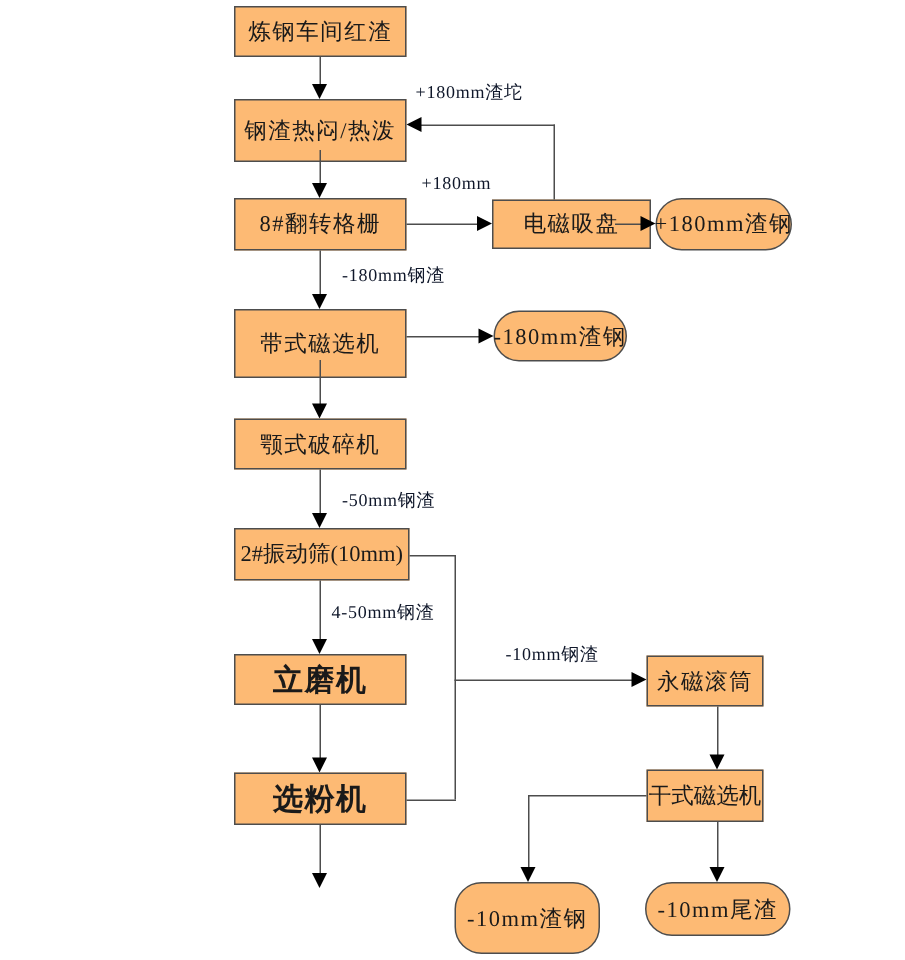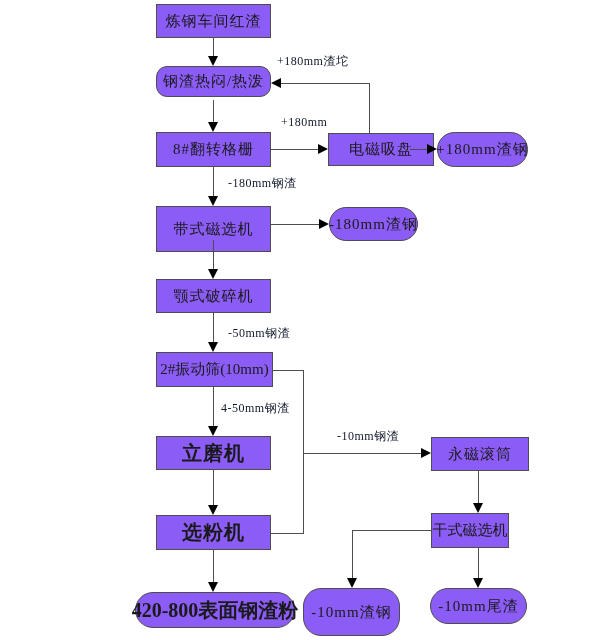--- a/index.html
+++ b/index.html
@@ -1,47 +1,47 @@
 <!DOCTYPE html>
 <html><head>
 <meta charset="utf-8">
 <style>
   html,body{margin:0;padding:0;background:#ffffff;}
   .canvas{
     position:relative;width:603px;height:640px;background:#ffffff;
     font-family:"Liberation Serif","DejaVu Serif",serif;color:#1a1a1a;overflow:hidden;
   }
   .node{
-    position:absolute;box-sizing:border-box;border:1px solid #4d4d4d;background:#8b5cf6;
+    position:absolute;box-sizing:border-box;border:1px solid #4d4d4d;background:#fdba74;
     display:flex;align-items:center;justify-content:center;
     font-size:15px;letter-spacing:1px;white-space:nowrap;
   }
   .stadium{border-radius:18px;}
   .bold{font-weight:bold;font-size:20px;}
   .vl{position:absolute;width:1px;background:#4d4d4d;}
   .hl{position:absolute;height:1px;background:#4d4d4d;}
   .ah-down{position:absolute;width:0;height:0;border-left:5px solid transparent;border-right:5px solid transparent;border-top:10px solid #000;}
   .ah-right{position:absolute;width:0;height:0;border-top:5px solid transparent;border-bottom:5px solid transparent;border-left:10px solid #000;}
   .ah-left{position:absolute;width:0;height:0;border-top:5px solid transparent;border-bottom:5px solid transparent;border-right:10px solid #000;}
   .elabel{position:absolute;font-size:12px;color:#0f172a;white-space:nowrap;letter-spacing:0.5px;}
 
   
   #n-red-slag{left:156px;top:4px;width:115px;height:34px;}
-  #n-hot-braising{left:156px;top:66px;width:115px;height:31px;border-radius:11px;}
+  #n-hot-braising{left:156px;top:66px;width:115px;height:42px;}
   #n-flip-grid{left:156px;top:132px;width:115px;height:35px;}
   #n-electromagnet{left:328px;top:133px;width:106px;height:33px;}
   #t-plus180{left:437px;top:132px;width:91px;height:35px;}
   #n-belt-separator{left:156px;top:206px;width:115px;height:46px;}
   #t-minus180{left:329px;top:207px;width:89px;height:34px;}
   #n-jaw-crusher{left:156px;top:279px;width:115px;height:34px;}
   #n-vibrating-screen{left:156px;top:352px;width:117px;height:35px;letter-spacing:0;}
   #n-vertical-mill{left:156px;top:436px;width:115px;height:34px;}
   #n-powder-classifier{left:156px;top:515px;width:115px;height:35px;}
   #t-slag-powder{left:135px;top:592px;width:160px;height:36px;letter-spacing:0;}
-  #n-magnet-drum{left:431px;top:437px;width:98px;height:34px;}
+  #n-magnet-drum{left:431px;top:437px;width:78px;height:34px;}
   #n-dry-separator{left:431px;top:513px;width:78px;height:35px;letter-spacing:0;}
   #t-minus10-slag{left:303px;top:588px;width:97px;height:48px;}
   #t-minus10-tail{left:430px;top:588px;width:97px;height:36px;}
 
   
   #v1{left:213px;top:38px;height:20px;}
   #v2{left:213px;top:100px;height:23px;}
   #v3{left:213px;top:167px;height:30px;}
   #v4{left:213px;top:240px;height:30px;}
   #v5{left:213px;top:313px;height:30px;}
@@ -102,21 +102,20 @@
   <div class="node" id="n-belt-separator">带式磁选机</div>
   <div class="node" id="n-jaw-crusher">颚式破碎机</div>
   <div class="node" id="n-vibrating-screen">2#振动筛(10mm)</div>
   <div class="node bold" id="n-vertical-mill">立磨机</div>
   <div class="node bold" id="n-powder-classifier">选粉机</div>
   <div class="node" id="n-magnet-drum">永磁滚筒</div>
   <div class="node" id="n-dry-separator">干式磁选机</div>
 
   <div class="node stadium" id="t-plus180">+180mm渣钢</div>
   <div class="node stadium" id="t-minus180">-180mm渣钢</div>
-  <div class="node stadium bold" id="t-slag-powder">420-800表面钢渣粉</div>
   <div class="node stadium" id="t-minus10-slag">-10mm渣钢</div>
   <div class="node stadium" id="t-minus10-tail">-10mm尾渣</div>
 
   <div class="vl" id="v1"></div>
   <div class="vl" id="v2"></div>
   <div class="vl" id="v3"></div>
   <div class="vl" id="v4"></div>
   <div class="vl" id="v5"></div>
   <div class="vl" id="v6"></div>
   <div class="vl" id="v7"></div>

